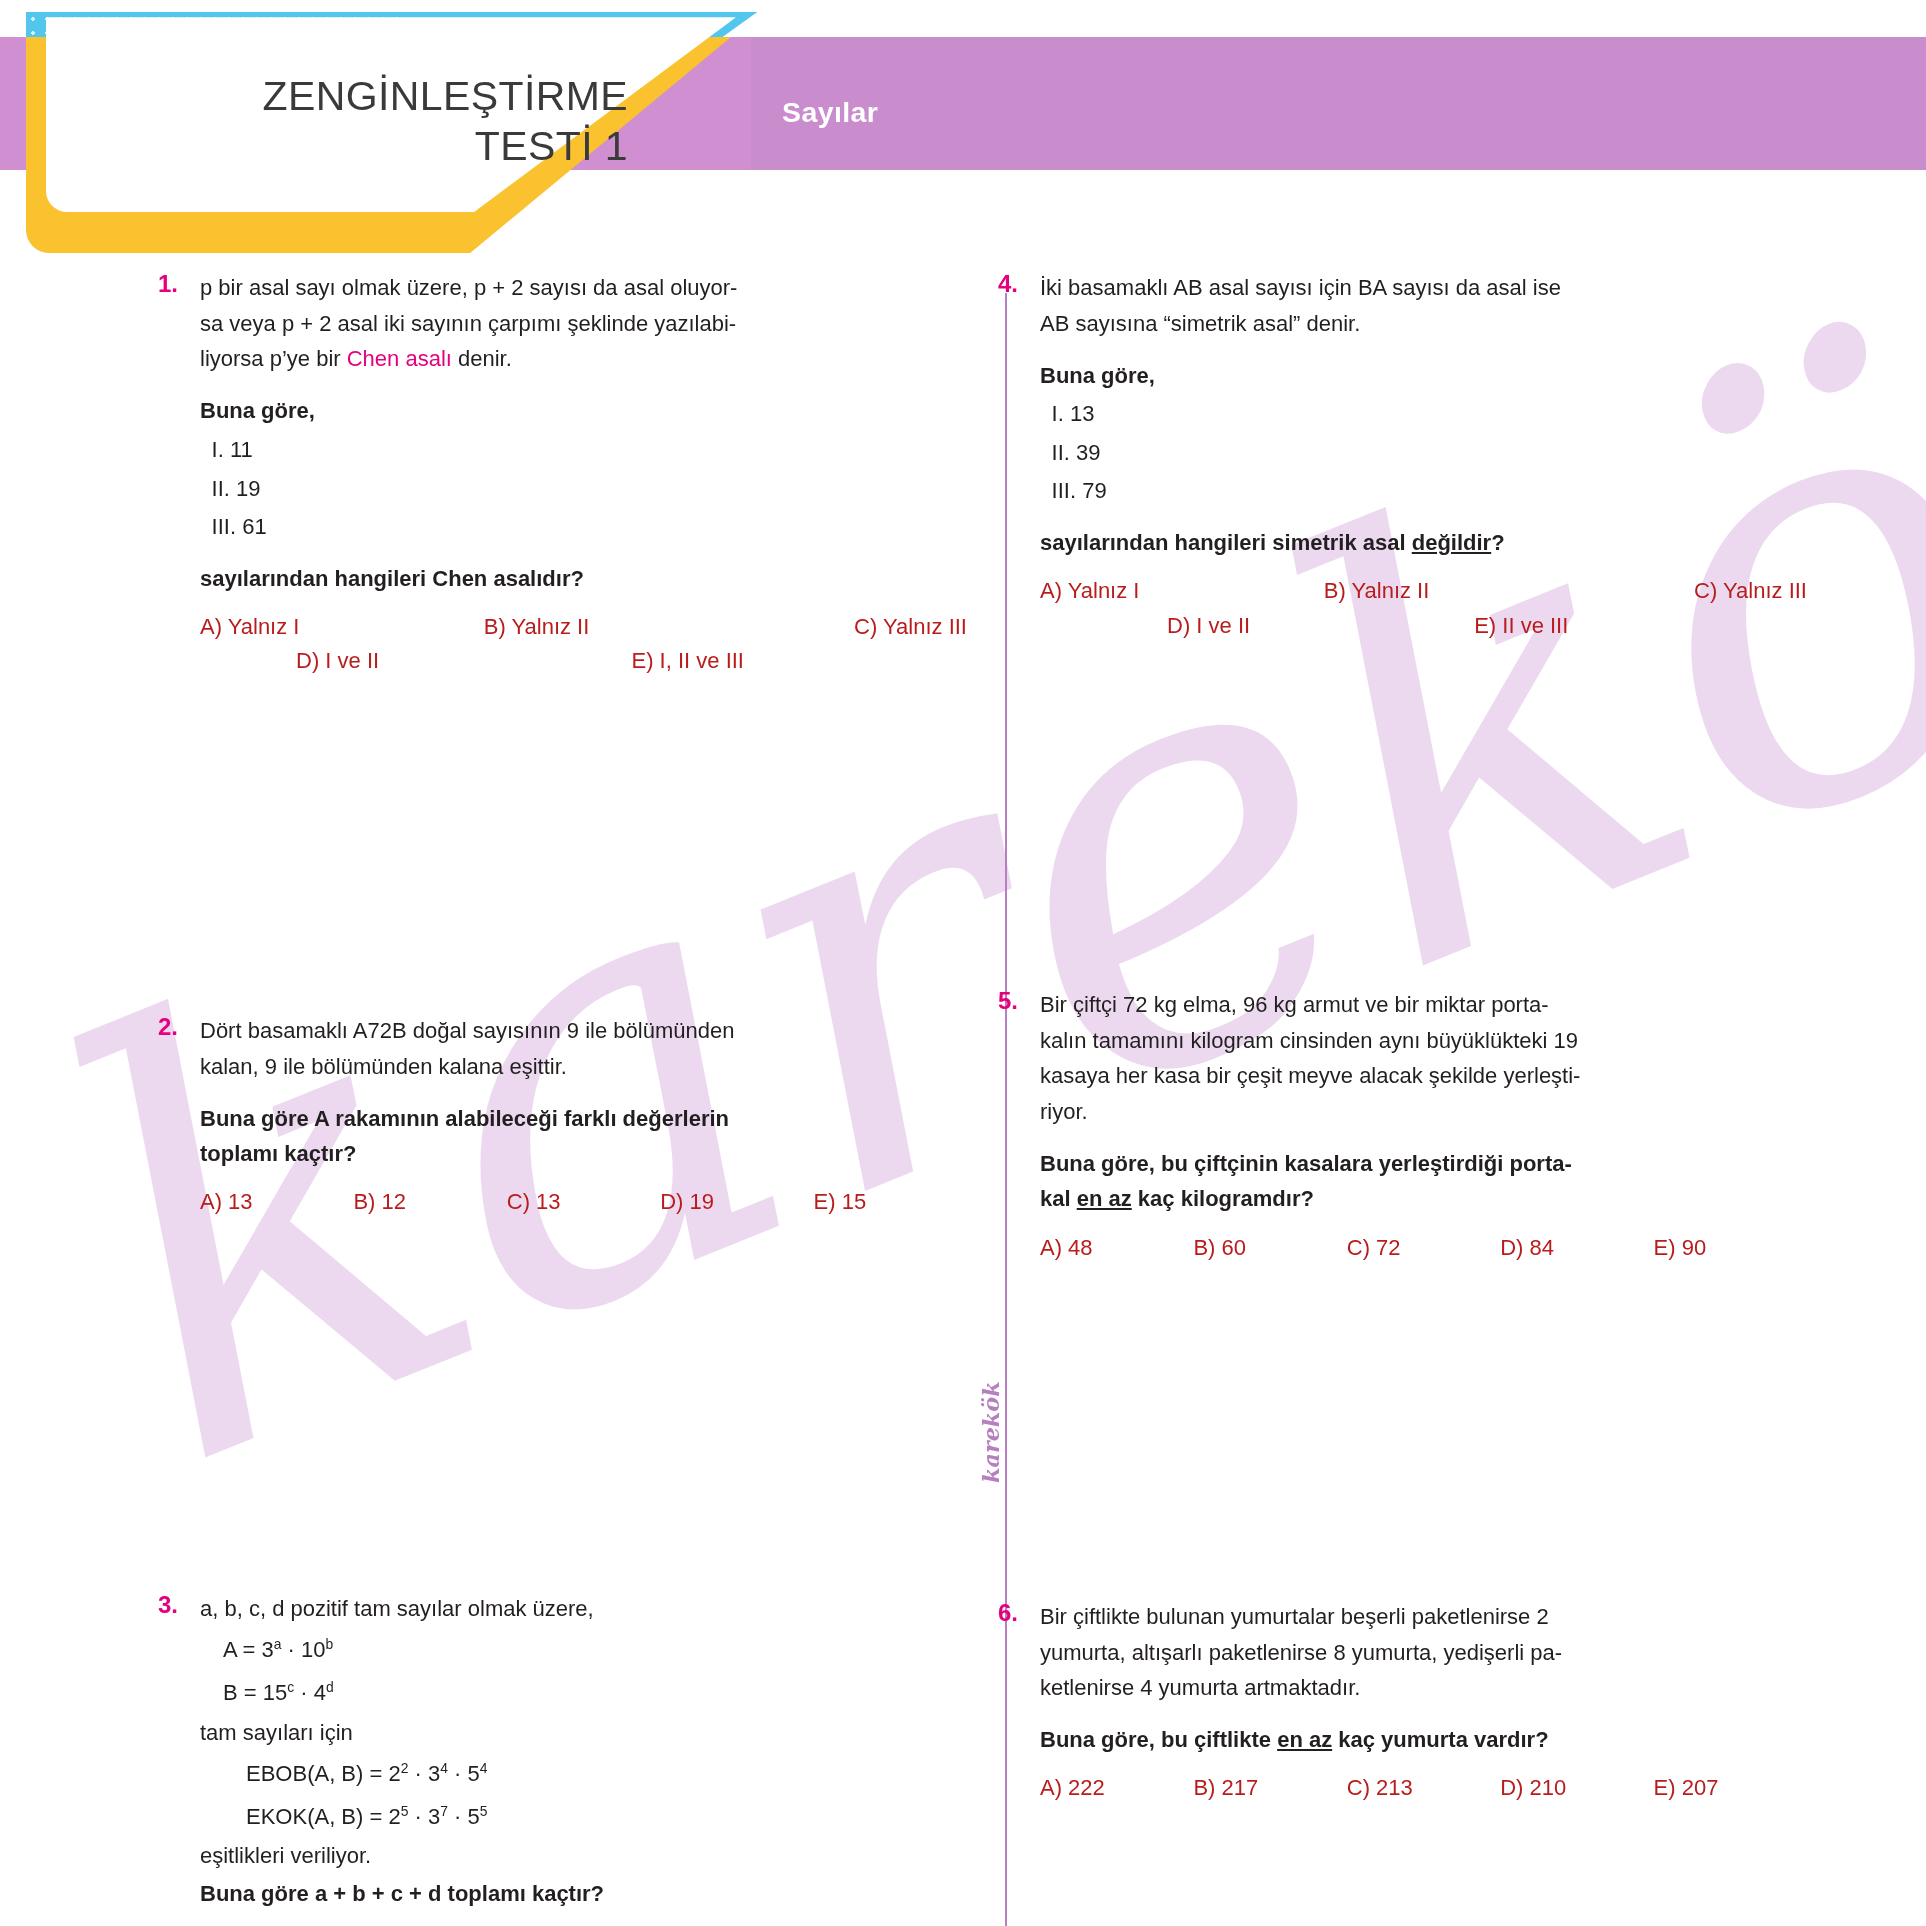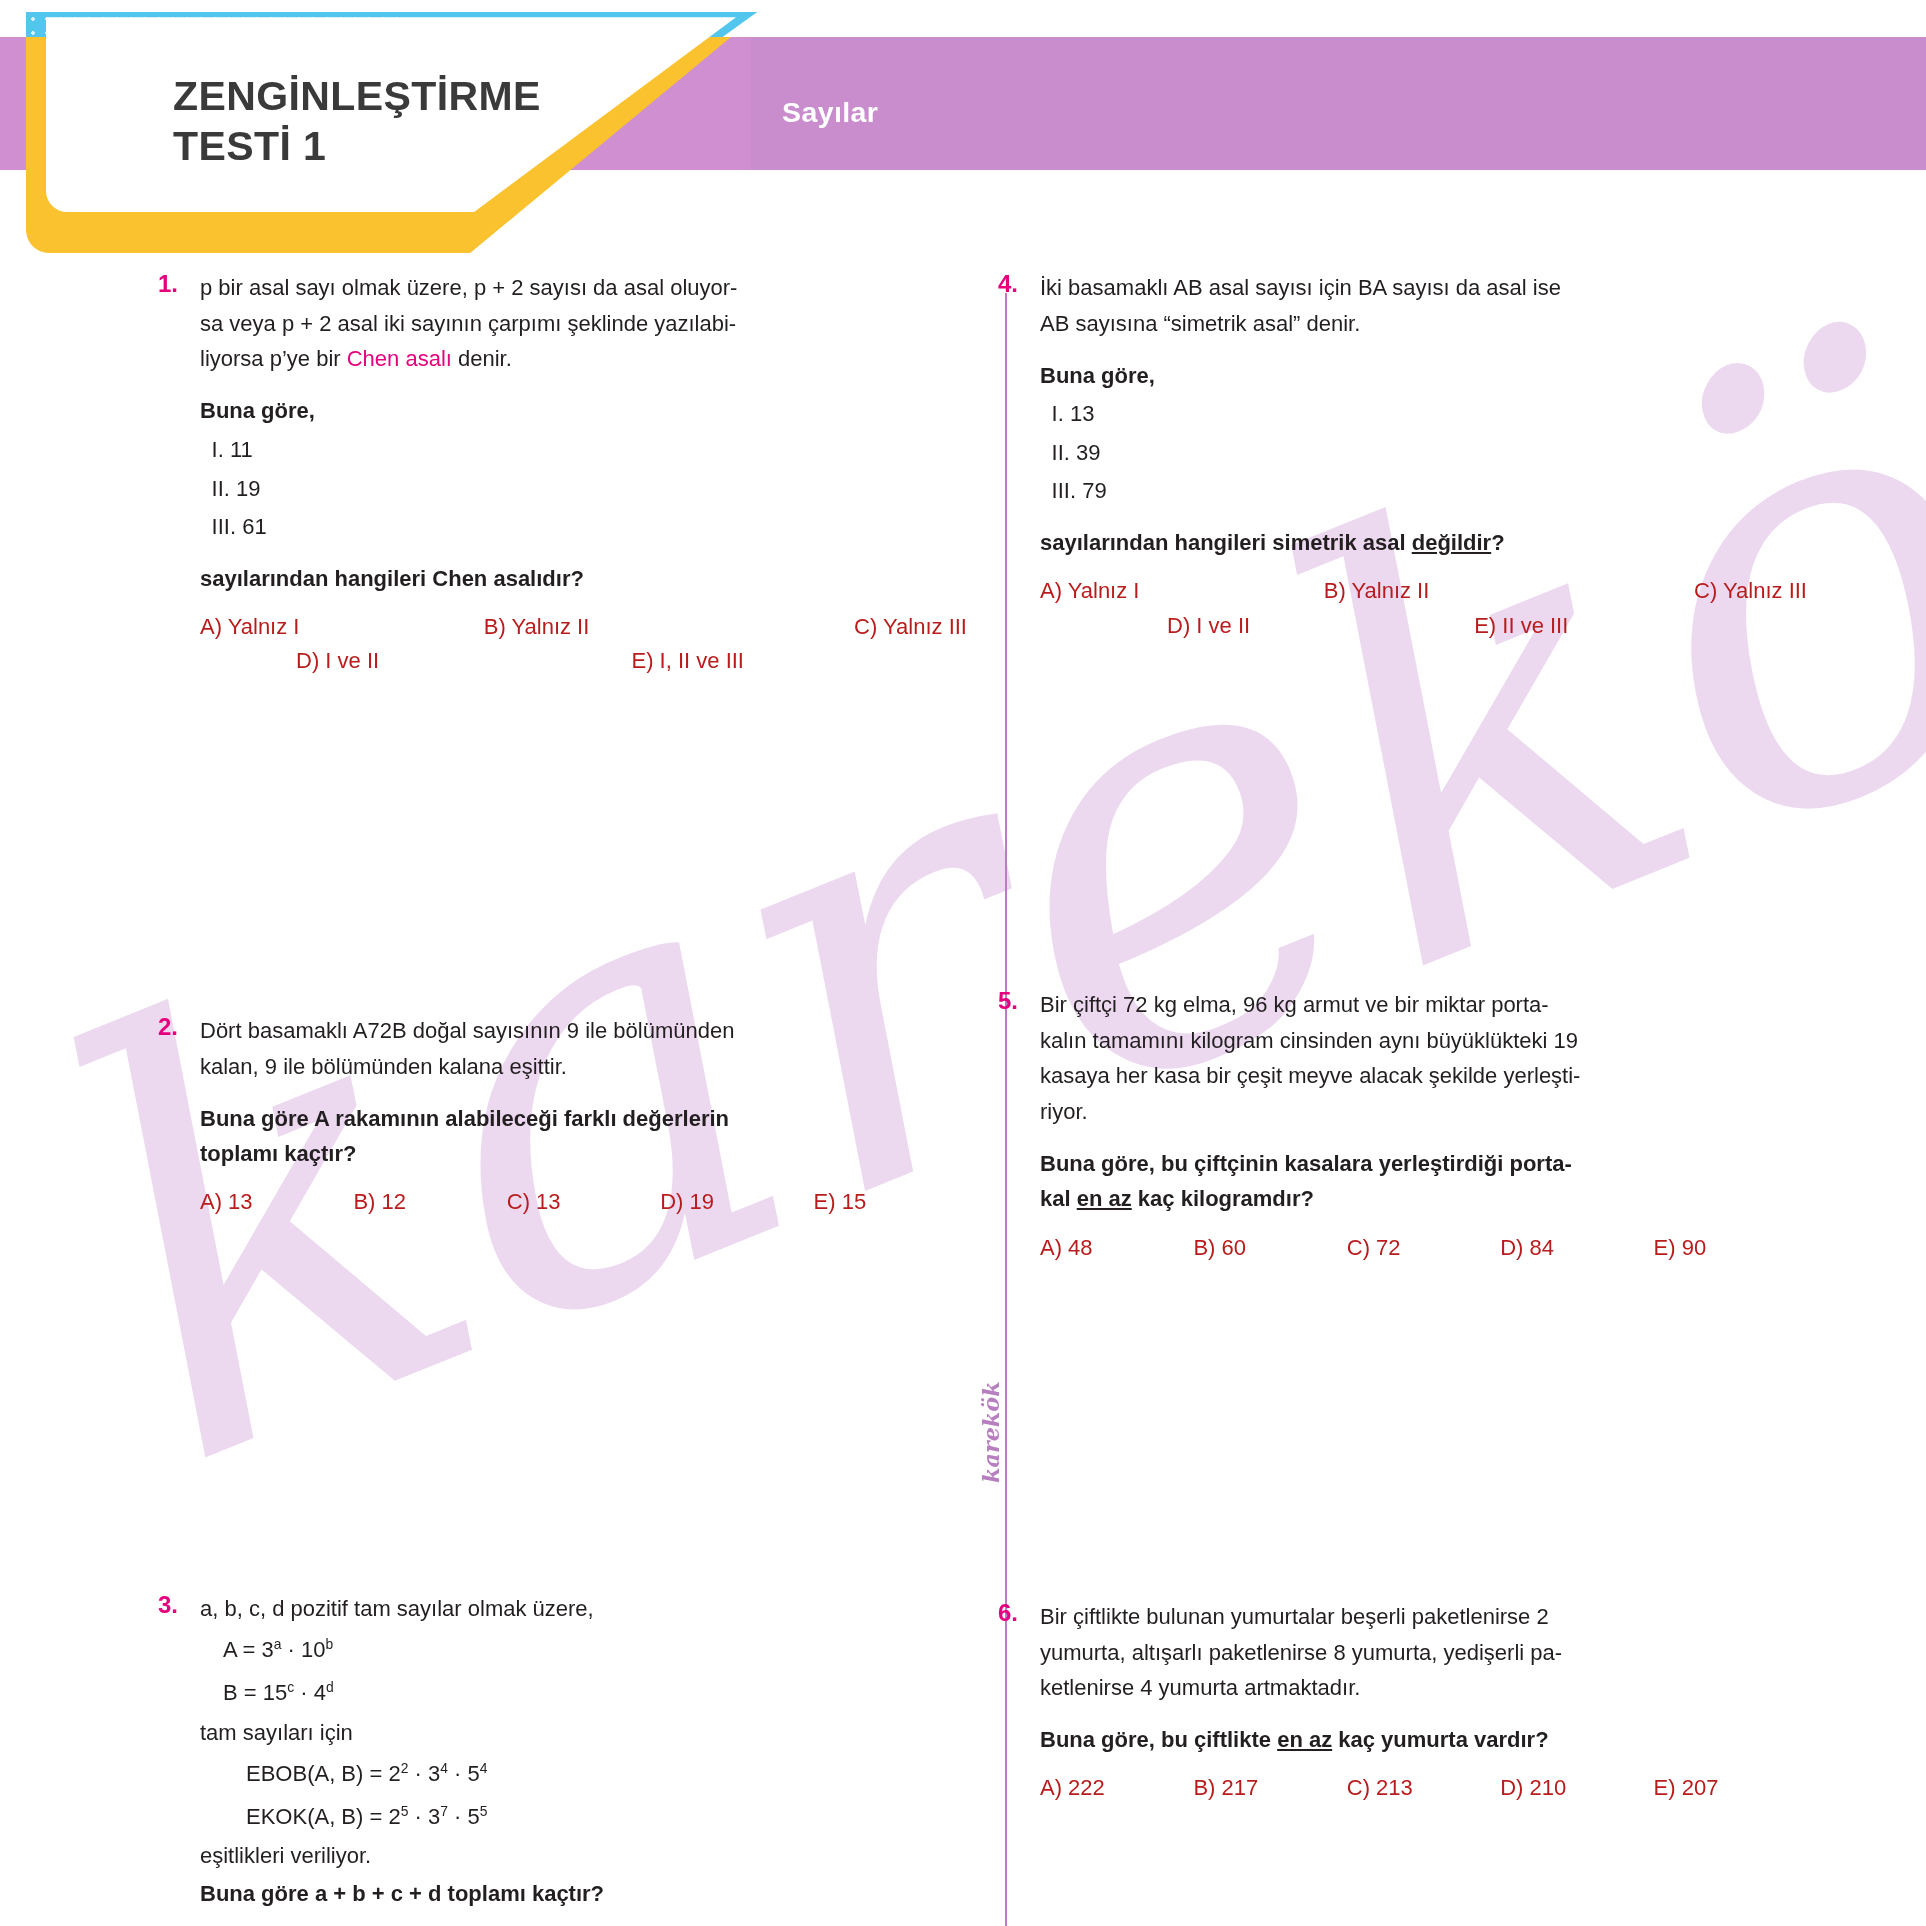--- a/index.html
+++ b/index.html
@@ -78,23 +78,23 @@
     height: 195px;
     background: #ffffff;
     border-radius: 0 0 0 21px;
     clip-path: polygon(0 0, 100% 0, 62% 100%, 0 100%);
   }
   .header-title {
     position: absolute;
     top: 71px;
     left: 173px;
     width: 455px;
-    text-align: left;
+    text-align: right;
     font-size: 41px;
-    font-weight: bold;
+    font-weight: normal;
     color: #3a3a3a;
     letter-spacing: 0.4px;
     line-height: 1.22;
   }
   .header-subject {
     position: absolute;
     top: 96px;
     left: 782px;
     font-size: 28.5px;
     font-weight: bold;

